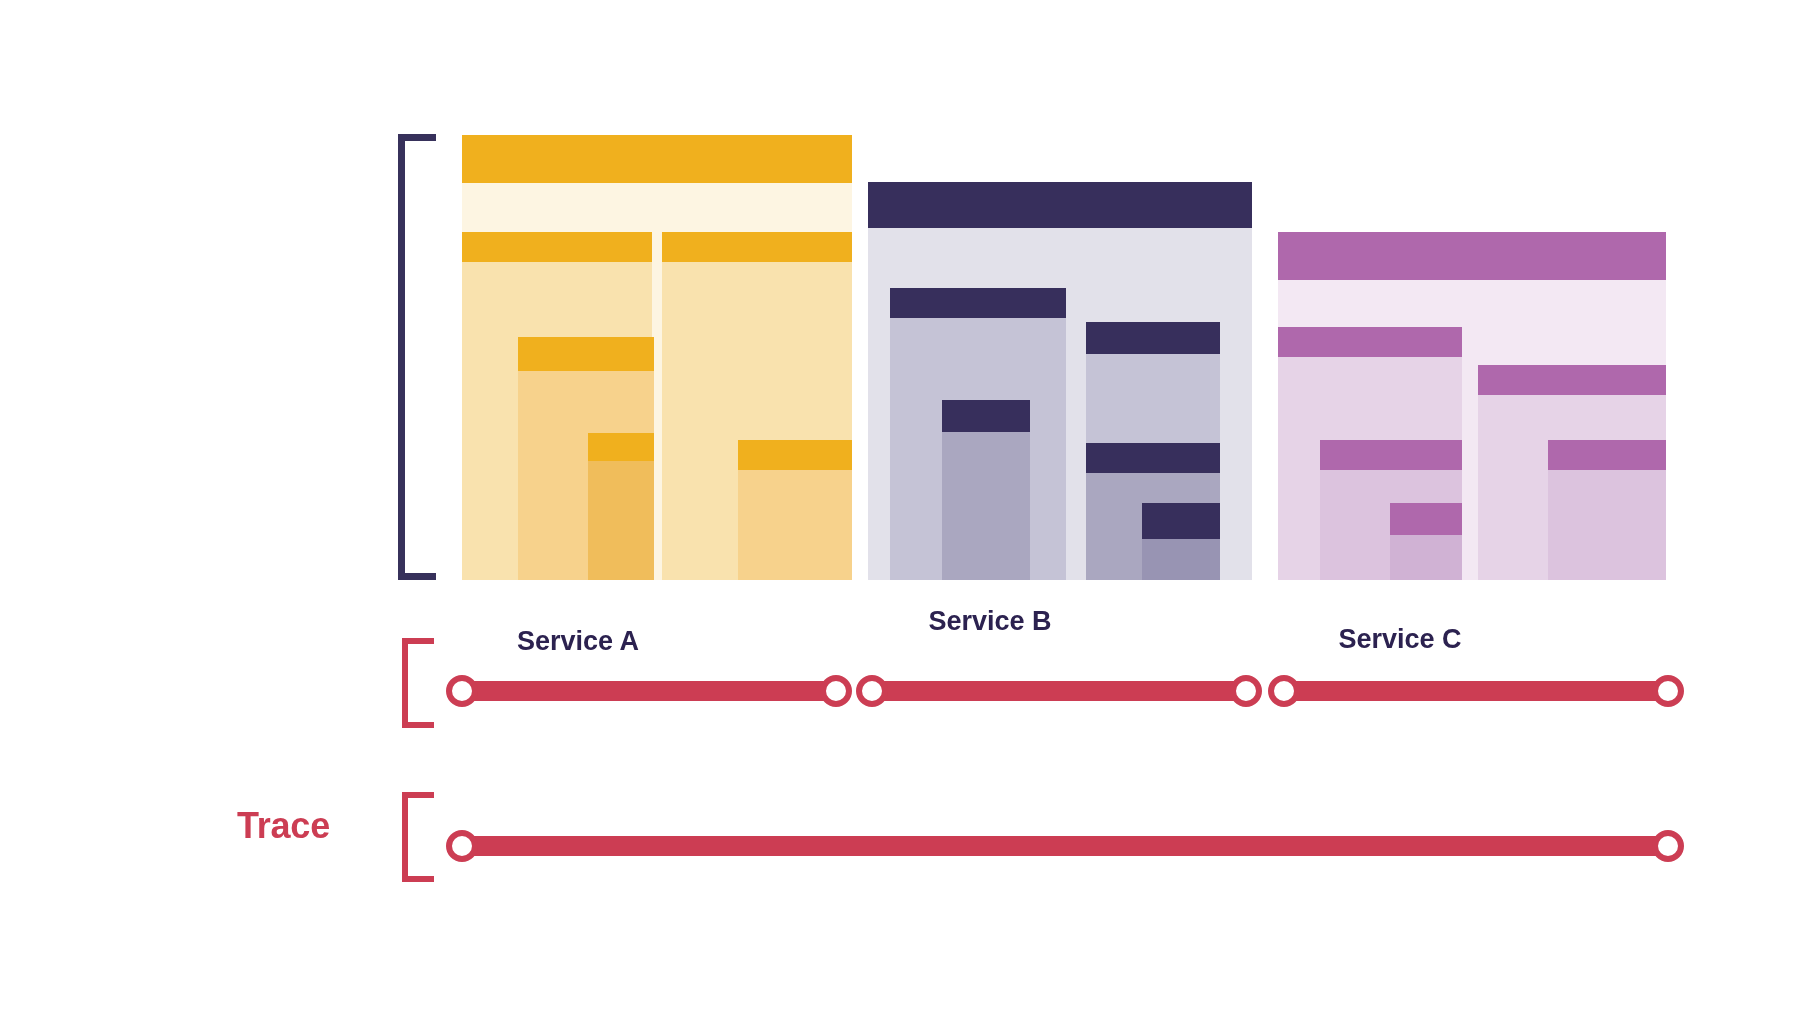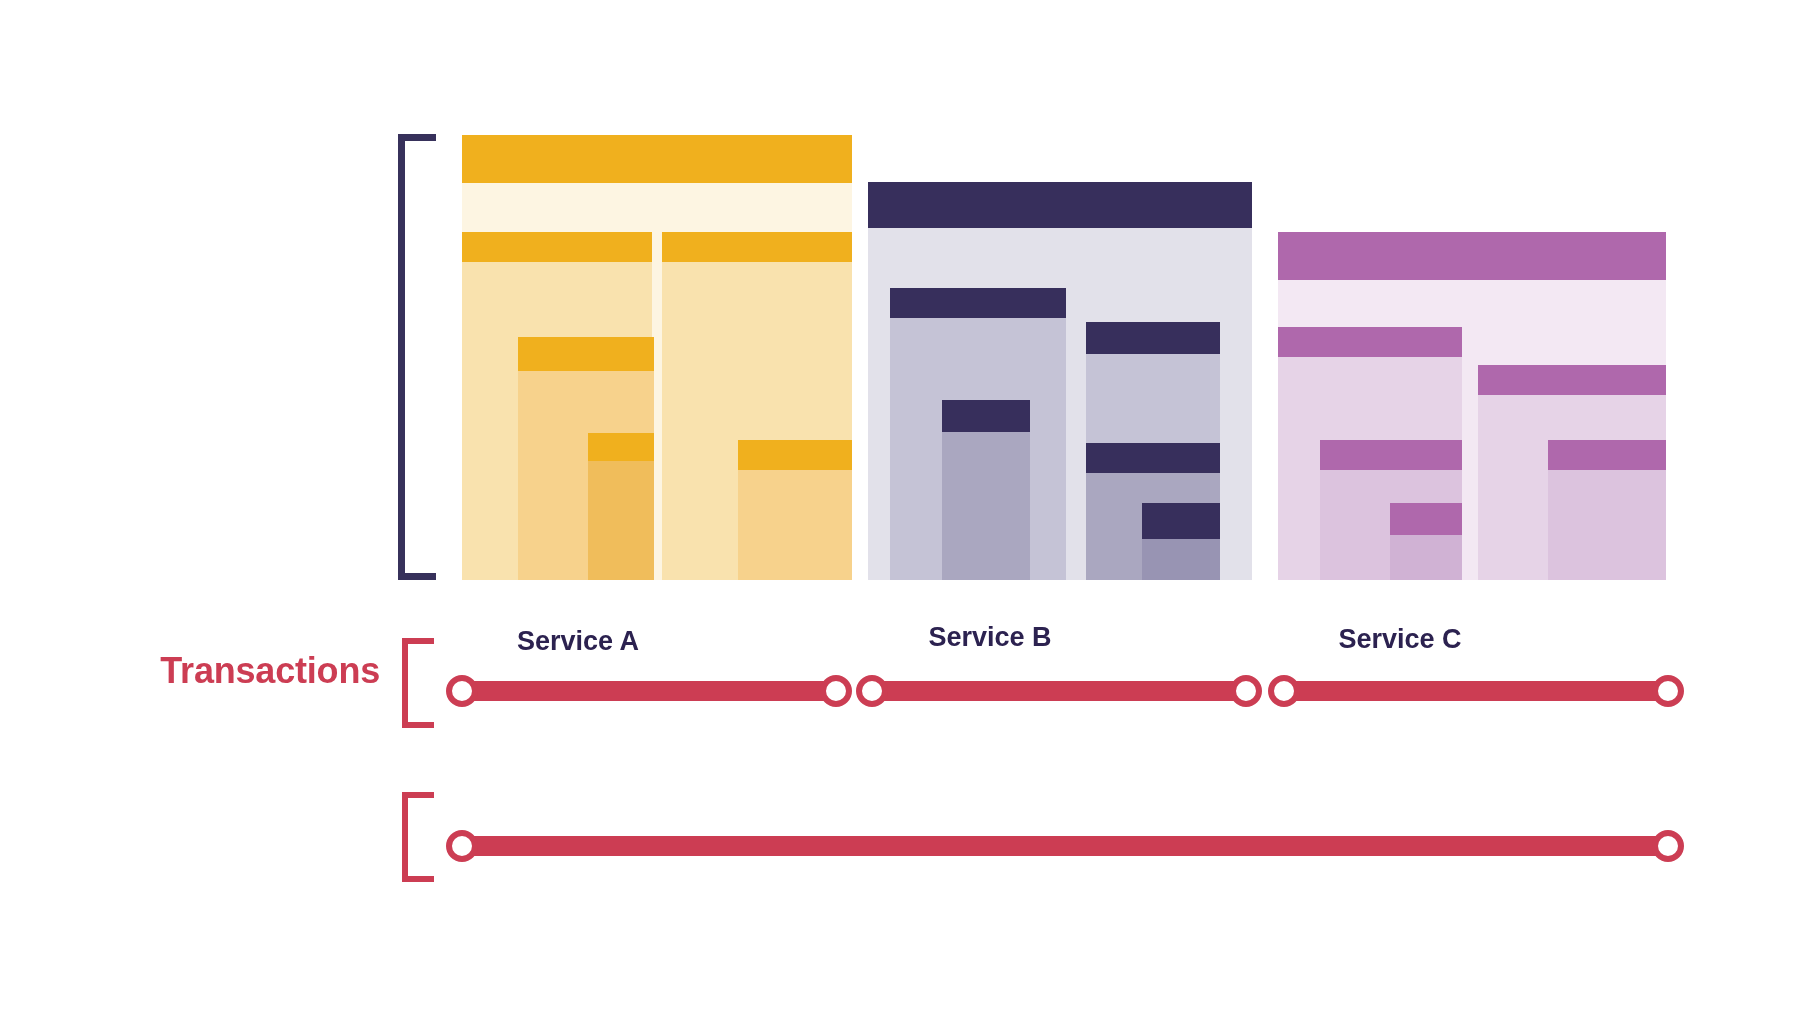--- a/index.html
+++ b/index.html
@@ -120,21 +120,21 @@
     background: #ffffff;
     border: 6px solid #CC3D53;
     box-sizing: border-box;
   }
 </style>
 </head>
 <body>
 
 <div id="stage">
 
-  <div class="row-label label-transactions">Transactions</div>
+  <div class="row-label label-trace">Trace</div>
 
   <div class="bracket bracket-spans"></div>
   <div class="bracket bracket-transactions"></div>
   <div class="bracket bracket-trace"></div>
 
   <div id="spans-area">
       <div class="span-box" style="left: 462px; top: 135px; width: 390px; height: 445px;">
         <div class="span-body" style="top: 48px; height: 397px; background: rgb(253, 245, 226);"></div>
         <div class="span-head" style="height: 48px; background: rgb(240, 176, 30);"></div>
       </div>
@@ -203,21 +203,21 @@
         <div class="span-head" style="height: 30px; background: rgb(175, 104, 172);"></div>
       </div>
       <div class="span-box" style="left: 1548px; top: 440px; width: 118px; height: 140px;">
         <div class="span-body" style="top: 30px; height: 110px; background: rgb(220, 195, 222);"></div>
         <div class="span-head" style="height: 30px; background: rgb(175, 104, 172);"></div>
       </div>
     </div>
 
   <div id="service-captions">
       <div class="service-caption" style="left: 468px; top: 612px; width: 220px;">Service A</div>
-      <div class="service-caption" style="left: 880px; top: 608px; width: 220px;">Service B</div>
+      <div class="service-caption" style="left: 880px; top: 592px; width: 220px;">Service B</div>
       <div class="service-caption" style="left: 1290px; top: 610px; width: 220px;">Service C</div>
     </div>
 
   <div id="transactions-row">
       <div class="rail" style="left: 460px; top: 681px; width: 380px;"></div>
       <div class="rail" style="left: 870px; top: 681px; width: 380px;"></div>
       <div class="rail" style="left: 1282px; top: 681px; width: 390px;"></div>
       <div class="node" style="left: 446px; top: 675px;"></div>
       <div class="node" style="left: 820px; top: 675px;"></div>
       <div class="node" style="left: 856px; top: 675px;"></div>

